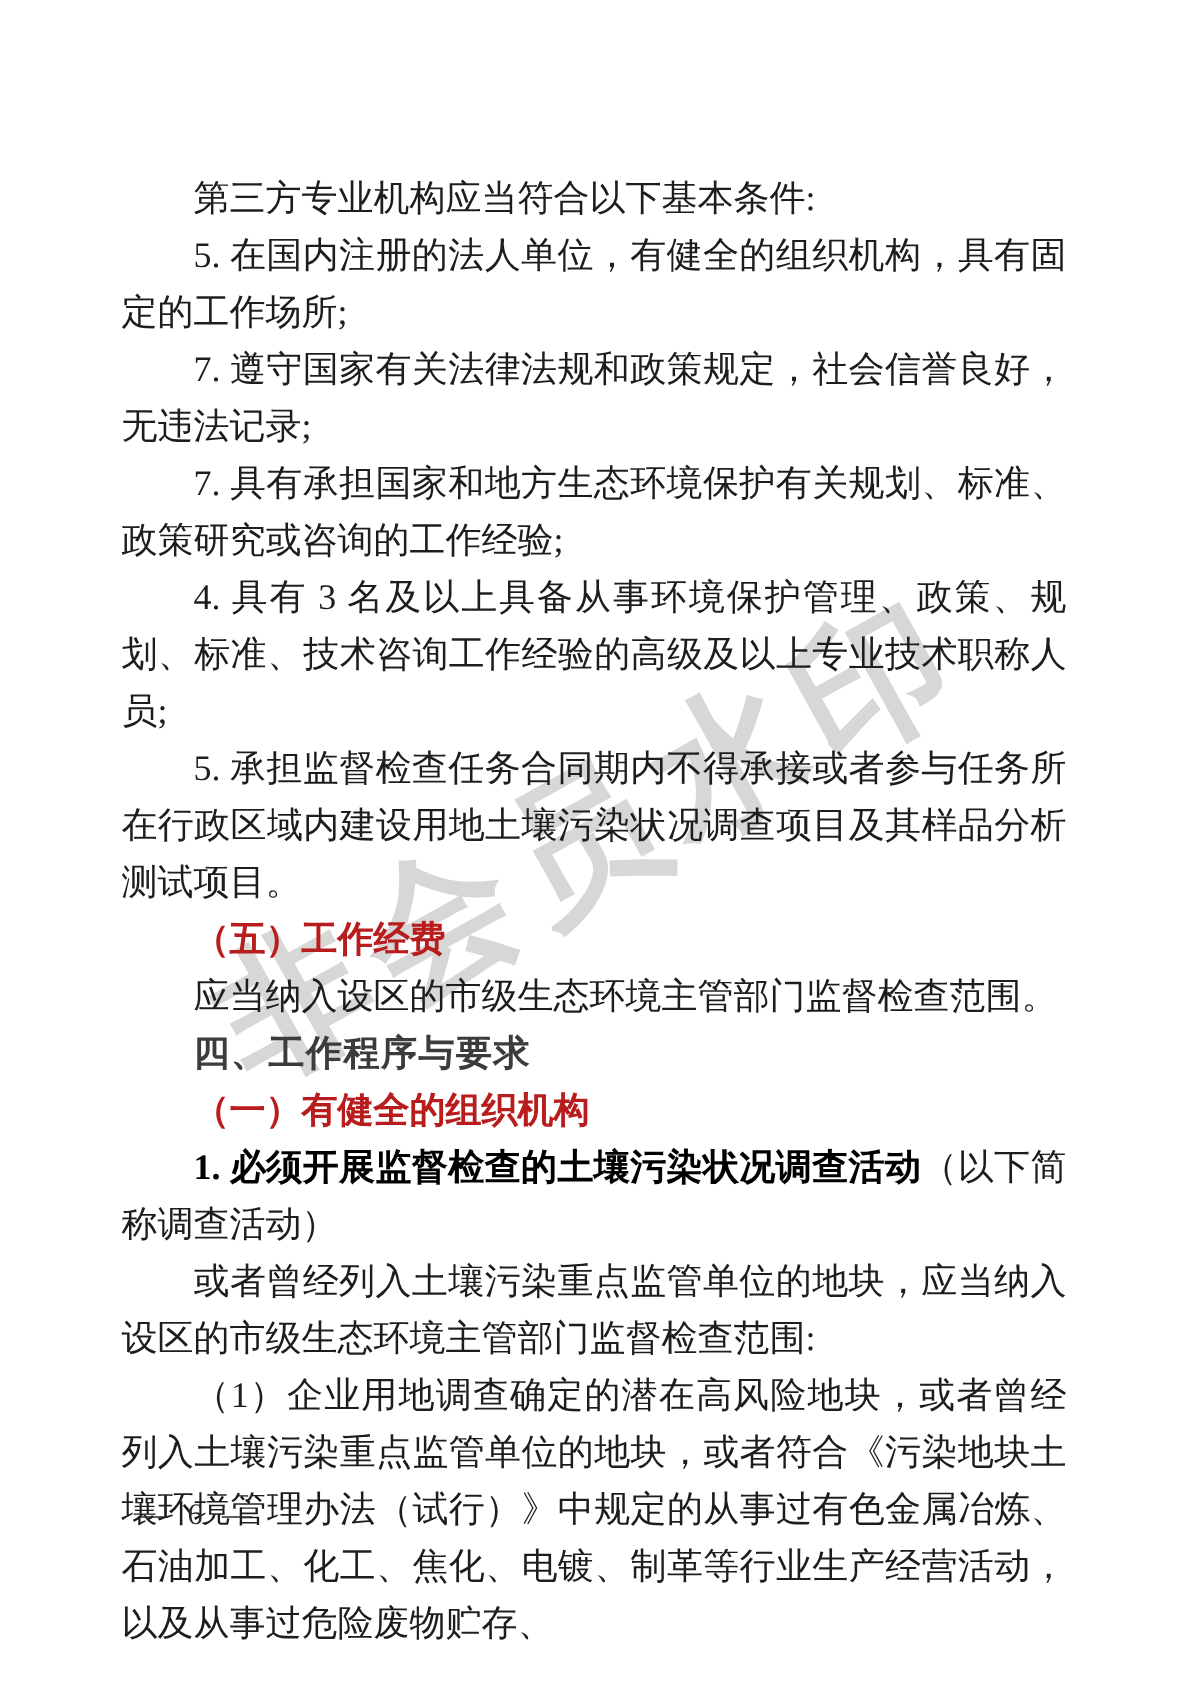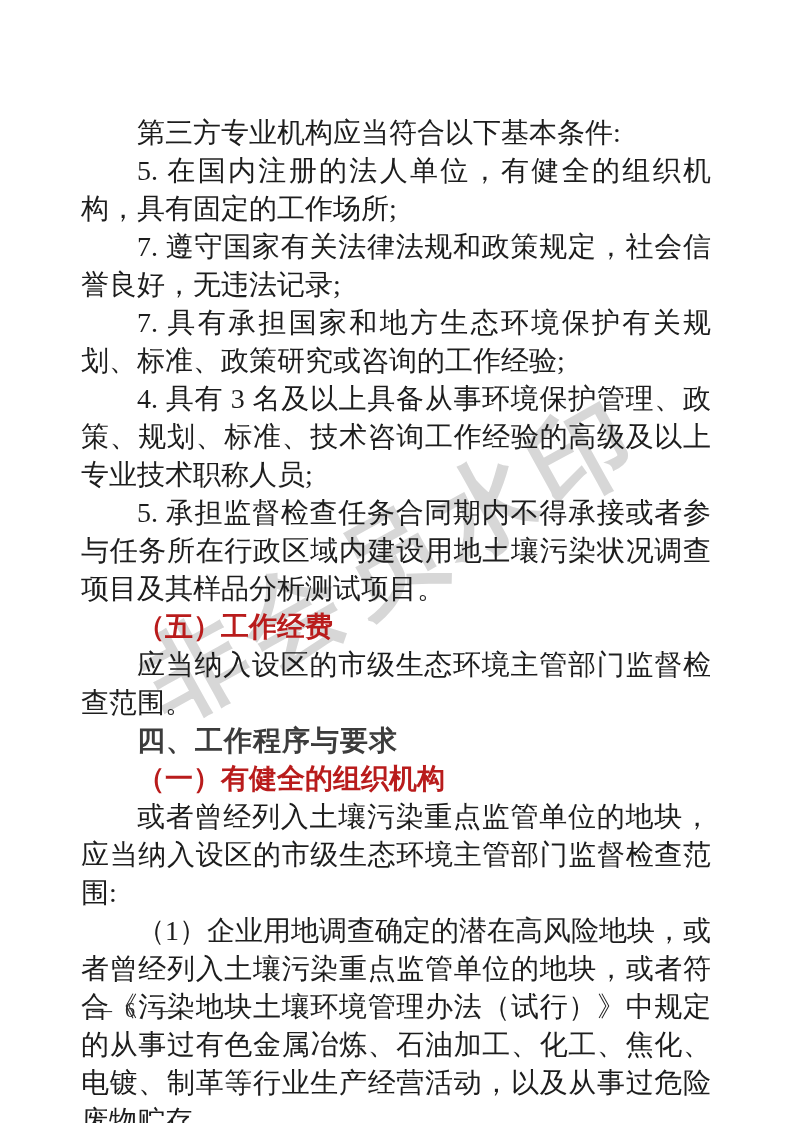--- a/index.html
+++ b/index.html
@@ -42,21 +42,21 @@
   }
   .content {
     position: absolute;
     left: 81px;
     top: 114px;
     width: 630px;
     z-index: 1;
   }
   .para {
     margin: 0;
-    font-size: 28px;
+    font-size: 24px;
     line-height: 38px;
     color: #1d1d1d;
     text-indent: 2em;
     text-align: justify;
     text-justify: inter-ideograph;
     word-break: break-all;
     font-family: "Liberation Serif", serif;
   }
   .h-kai {
     font-weight: bold;
@@ -99,20 +99,23 @@
     <p class="para">第三方专业机构应当符合以下基本条件:</p>
     <p class="para">5. 在国内注册的法人单位，有健全的组织机构，具有固定的工作场所;</p>
     <p class="para">7. 遵守国家有关法律法规和政策规定，社会信誉良好，无违法记录;</p>
     <p class="para">7. 具有承担国家和地方生态环境保护有关规划、标准、政策研究或咨询的工作经验;</p>
     <p class="para">4. 具有 3 名及以上具备从事环境保护管理、政策、规划、标准、技术咨询工作经验的高级及以上专业技术职称人员;</p>
     <p class="para">5. 承担监督检查任务合同期内不得承接或者参与任务所在行政区域内建设用地土壤污染状况调查项目及其样品分析测试项目。</p>
     <p class="para h-kai">（五）工作经费</p>
     <p class="para">应当纳入设区的市级生态环境主管部门监督检查范围。</p>
     <p class="para h-hei">四、工作程序与要求</p>
     <p class="para h-kai">（一）有健全的组织机构</p>
+    <p class="para mixed">
+      <span class="lead">1. 必须开展监督检查的土壤污染状况调查活动</span><span class="tail">（以下简称调查活动）</span>
+    </p>
     <p class="para">或者曾经列入土壤污染重点监管单位的地块，应当纳入设区的市级生态环境主管部门监督检查范围:</p>
     <p class="para">（1）企业用地调查确定的潜在高风险地块，或者曾经列入土壤污染重点监管单位的地块，或者符合《污染地块土壤环境管理办法（试行）》中规定的从事过有色金属冶炼、石油加工、化工、焦化、电镀、制革等行业生产经营活动，以及从事过危险废物贮存、</p>
   </main>
 
   <footer class="page-footer">
     <span>— 6 —</span>
   </footer>
 
 </div>
 

